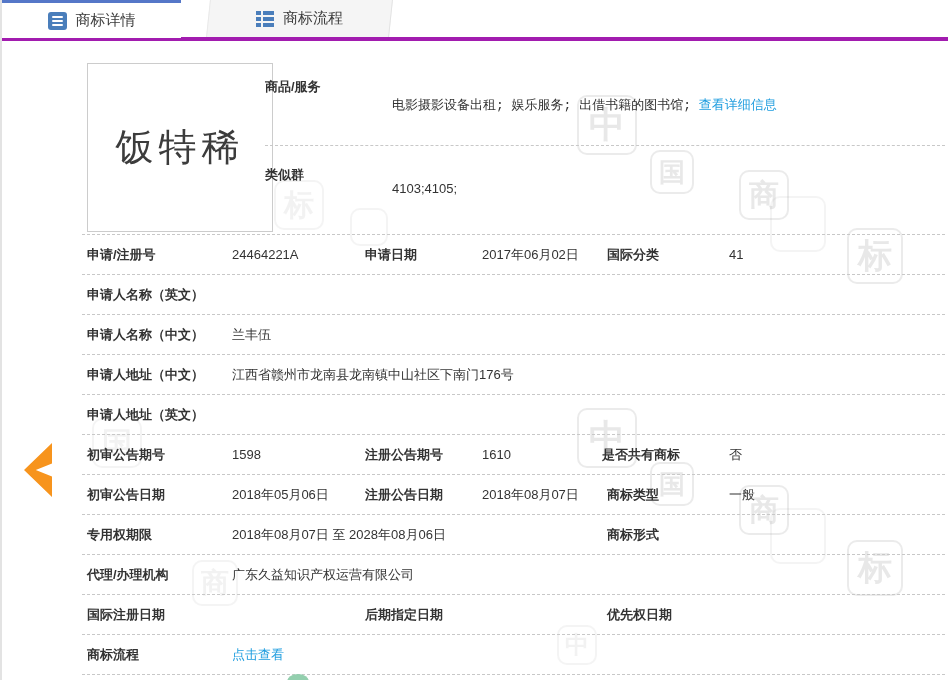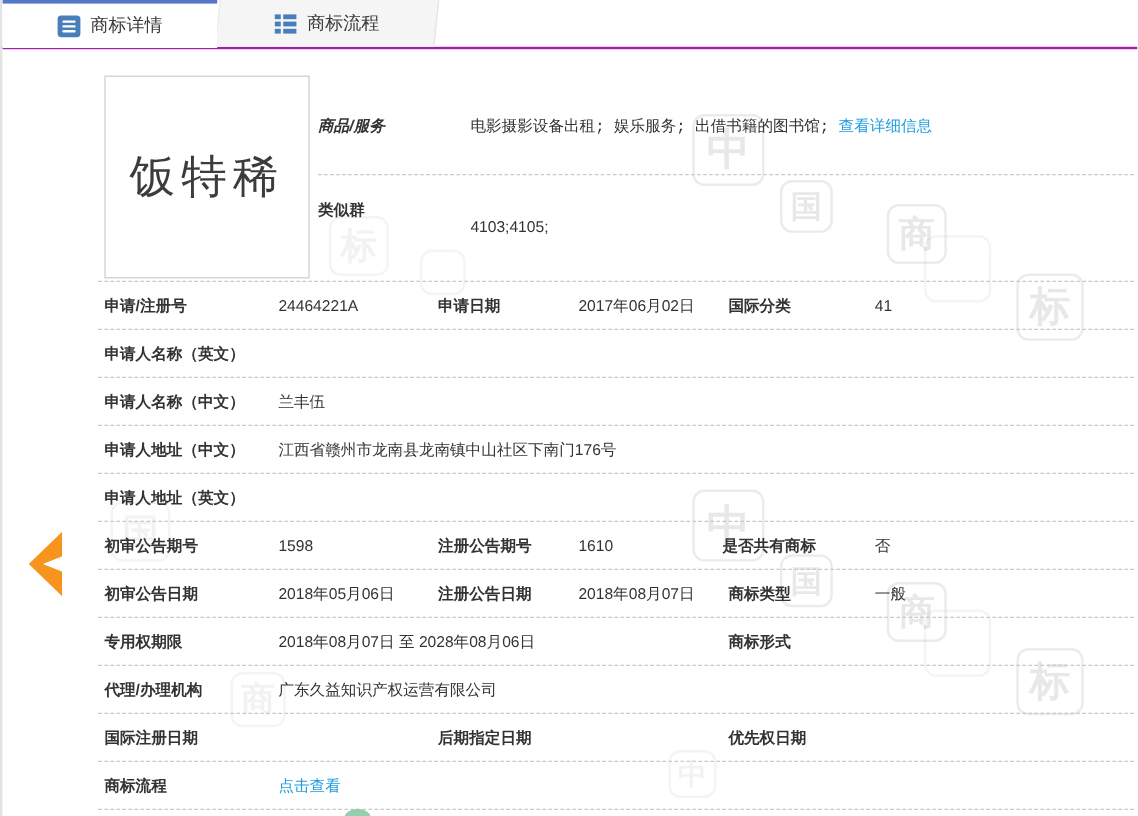--- a/index.html
+++ b/index.html
@@ -7,21 +7,21 @@
   body {
     width:948px; height:680px; overflow:hidden;
     background:#ffffff; color:#333;
     font-family:"Liberation Sans","DejaVu Sans",sans-serif;
   }
   .page { position:relative; width:948px; height:680px; background:#fff;
           border-left:2px solid #e3e3e3; overflow:hidden; }
 
   
   .tabbar { position:relative; height:41px; display:flex; align-items:stretch;
-            border-bottom:2px solid #a21caf; background:#fff; z-index:3; }
+            border-bottom:4px solid #a21caf; background:#fff; z-index:3;gap:27px; }
   .tab { display:flex; align-items:center; justify-content:center; gap:9px;
          font-size:15px; color:#3a3a3a; cursor:pointer; }
   .tab-active { width:179px; border-top:3px solid #5577c8; background:#fff;
                 margin-bottom:-1px; z-index:2; }
   .tab-inactive { width:183px; position:relative; }
   .tab-inactive::before { content:""; position:absolute; inset:0;
         background:#f5f5f5; border-left:1px solid #e9e9e9;
         border-right:1px solid #e3e3e3; transform:skewX(-6deg); }
   .tab-inactive > * { position:relative; z-index:1; }
 
@@ -42,25 +42,25 @@
   .wm .tile { position:absolute; display:flex; align-items:center; justify-content:center;
               border:2px solid rgba(178,178,178,.26); border-radius:10px;
               color:rgba(178,178,178,.30); font-weight:bold; }
   .wm .faint { opacity:.55; }
 
   .body-block { position:relative; z-index:1; }
 
   
   .header { position:relative; height:194px; margin:0 3px 0 80px;
             border-bottom:1px dashed #c8c8c8; font-size:13px; }
-  .tm-img { position:absolute; left:5px; top:22px; width:171px; height:169px;
+  .tm-img { position:absolute; left:5px; top:22px; width:186px; height:169px;
             border:1px solid #ccc; background:#fff; display:flex; align-items:center;
             justify-content:center; font-family:"DejaVu Serif","Liberation Serif",serif;
             font-size:38px; color:#3c3c3c; letter-spacing:5px; }
-  .goods-label { position:absolute; left:183px; top:55px; font-weight:bold; white-space:nowrap;font-style:italic; }
+  .goods-label { position:absolute; left:183px; top:37px; font-weight:bold; white-space:nowrap; }
   .goods-value { position:absolute; left:310px; top:55px; white-space:nowrap;font-family:Liberation Mono, monospace; }
   .hdiv { position:absolute; left:183px; right:0; top:104px; border-bottom:1px dashed #c8c8c8; }
   .group-label { position:absolute; left:183px; top:125px; font-weight:bold; white-space:nowrap; }
   .group-value { position:absolute; left:310px; top:140px; white-space:nowrap; }
 
   
   .row { position:relative; height:40px; margin:0 3px 0 80px;
          border-bottom:1px dashed #c8c8c8; font-size:13px; }
   .cell { position:absolute; top:0; line-height:40px; white-space:nowrap; }
   .lb { font-weight:bold; }

